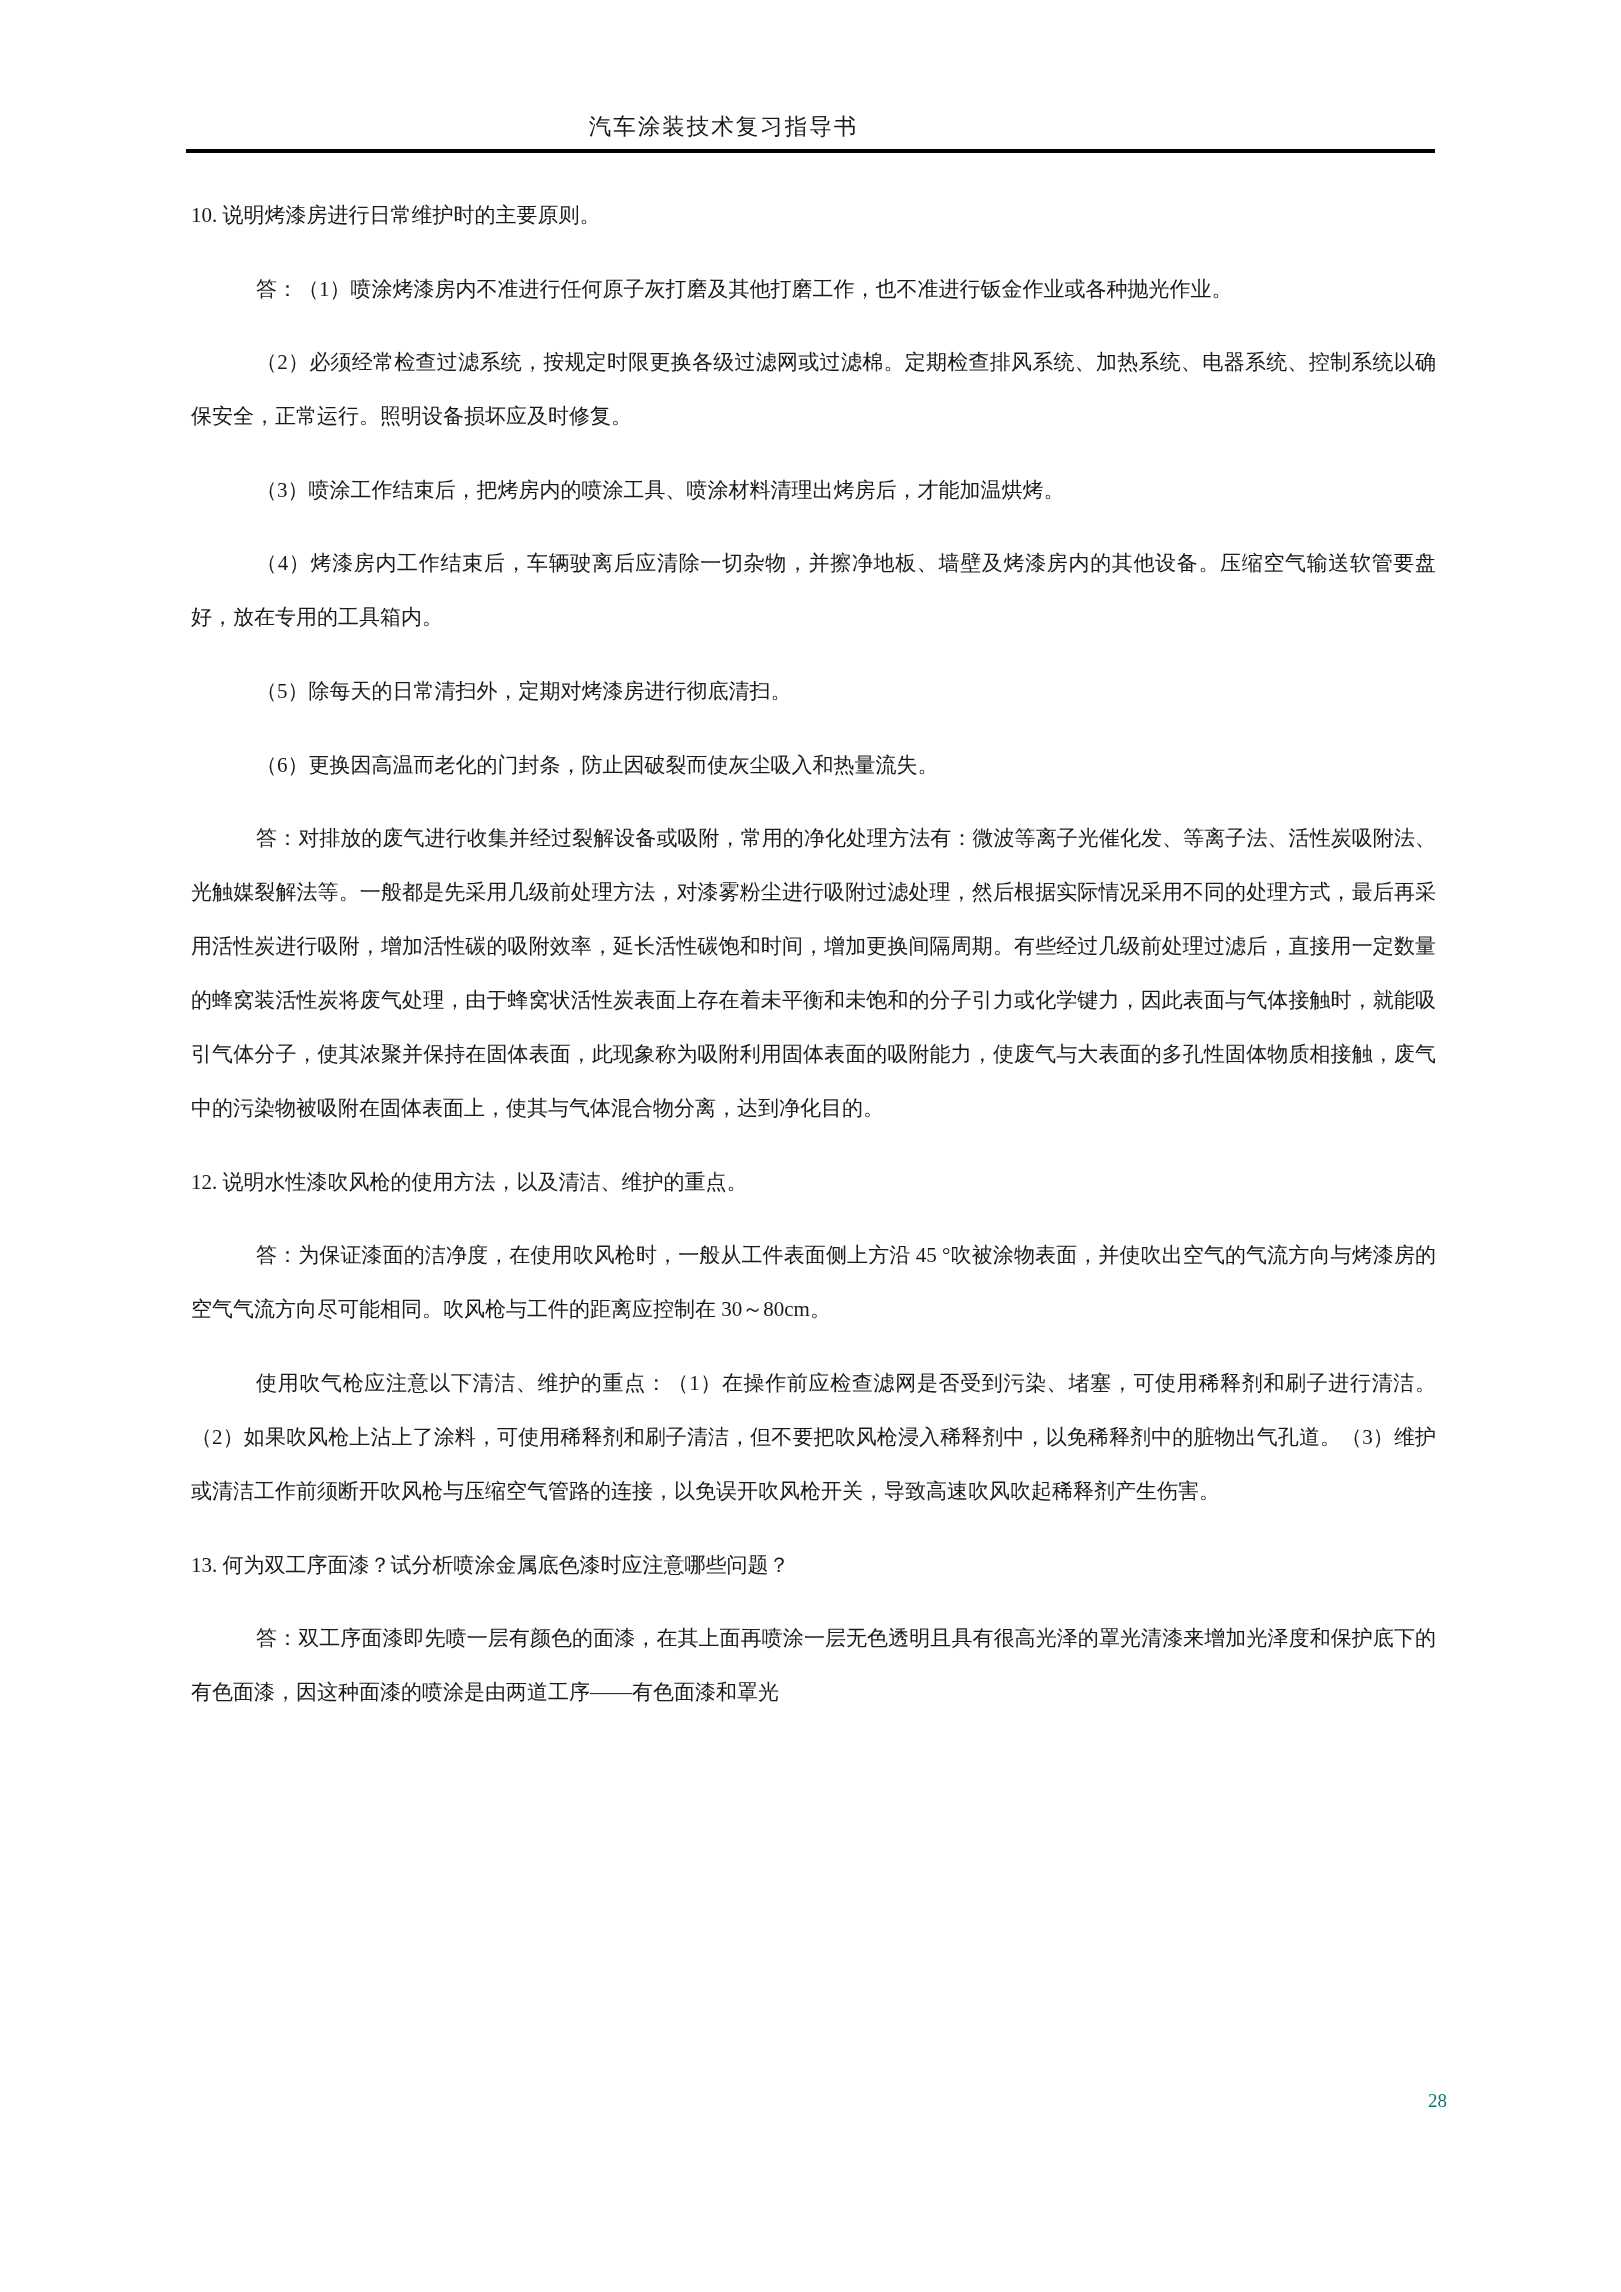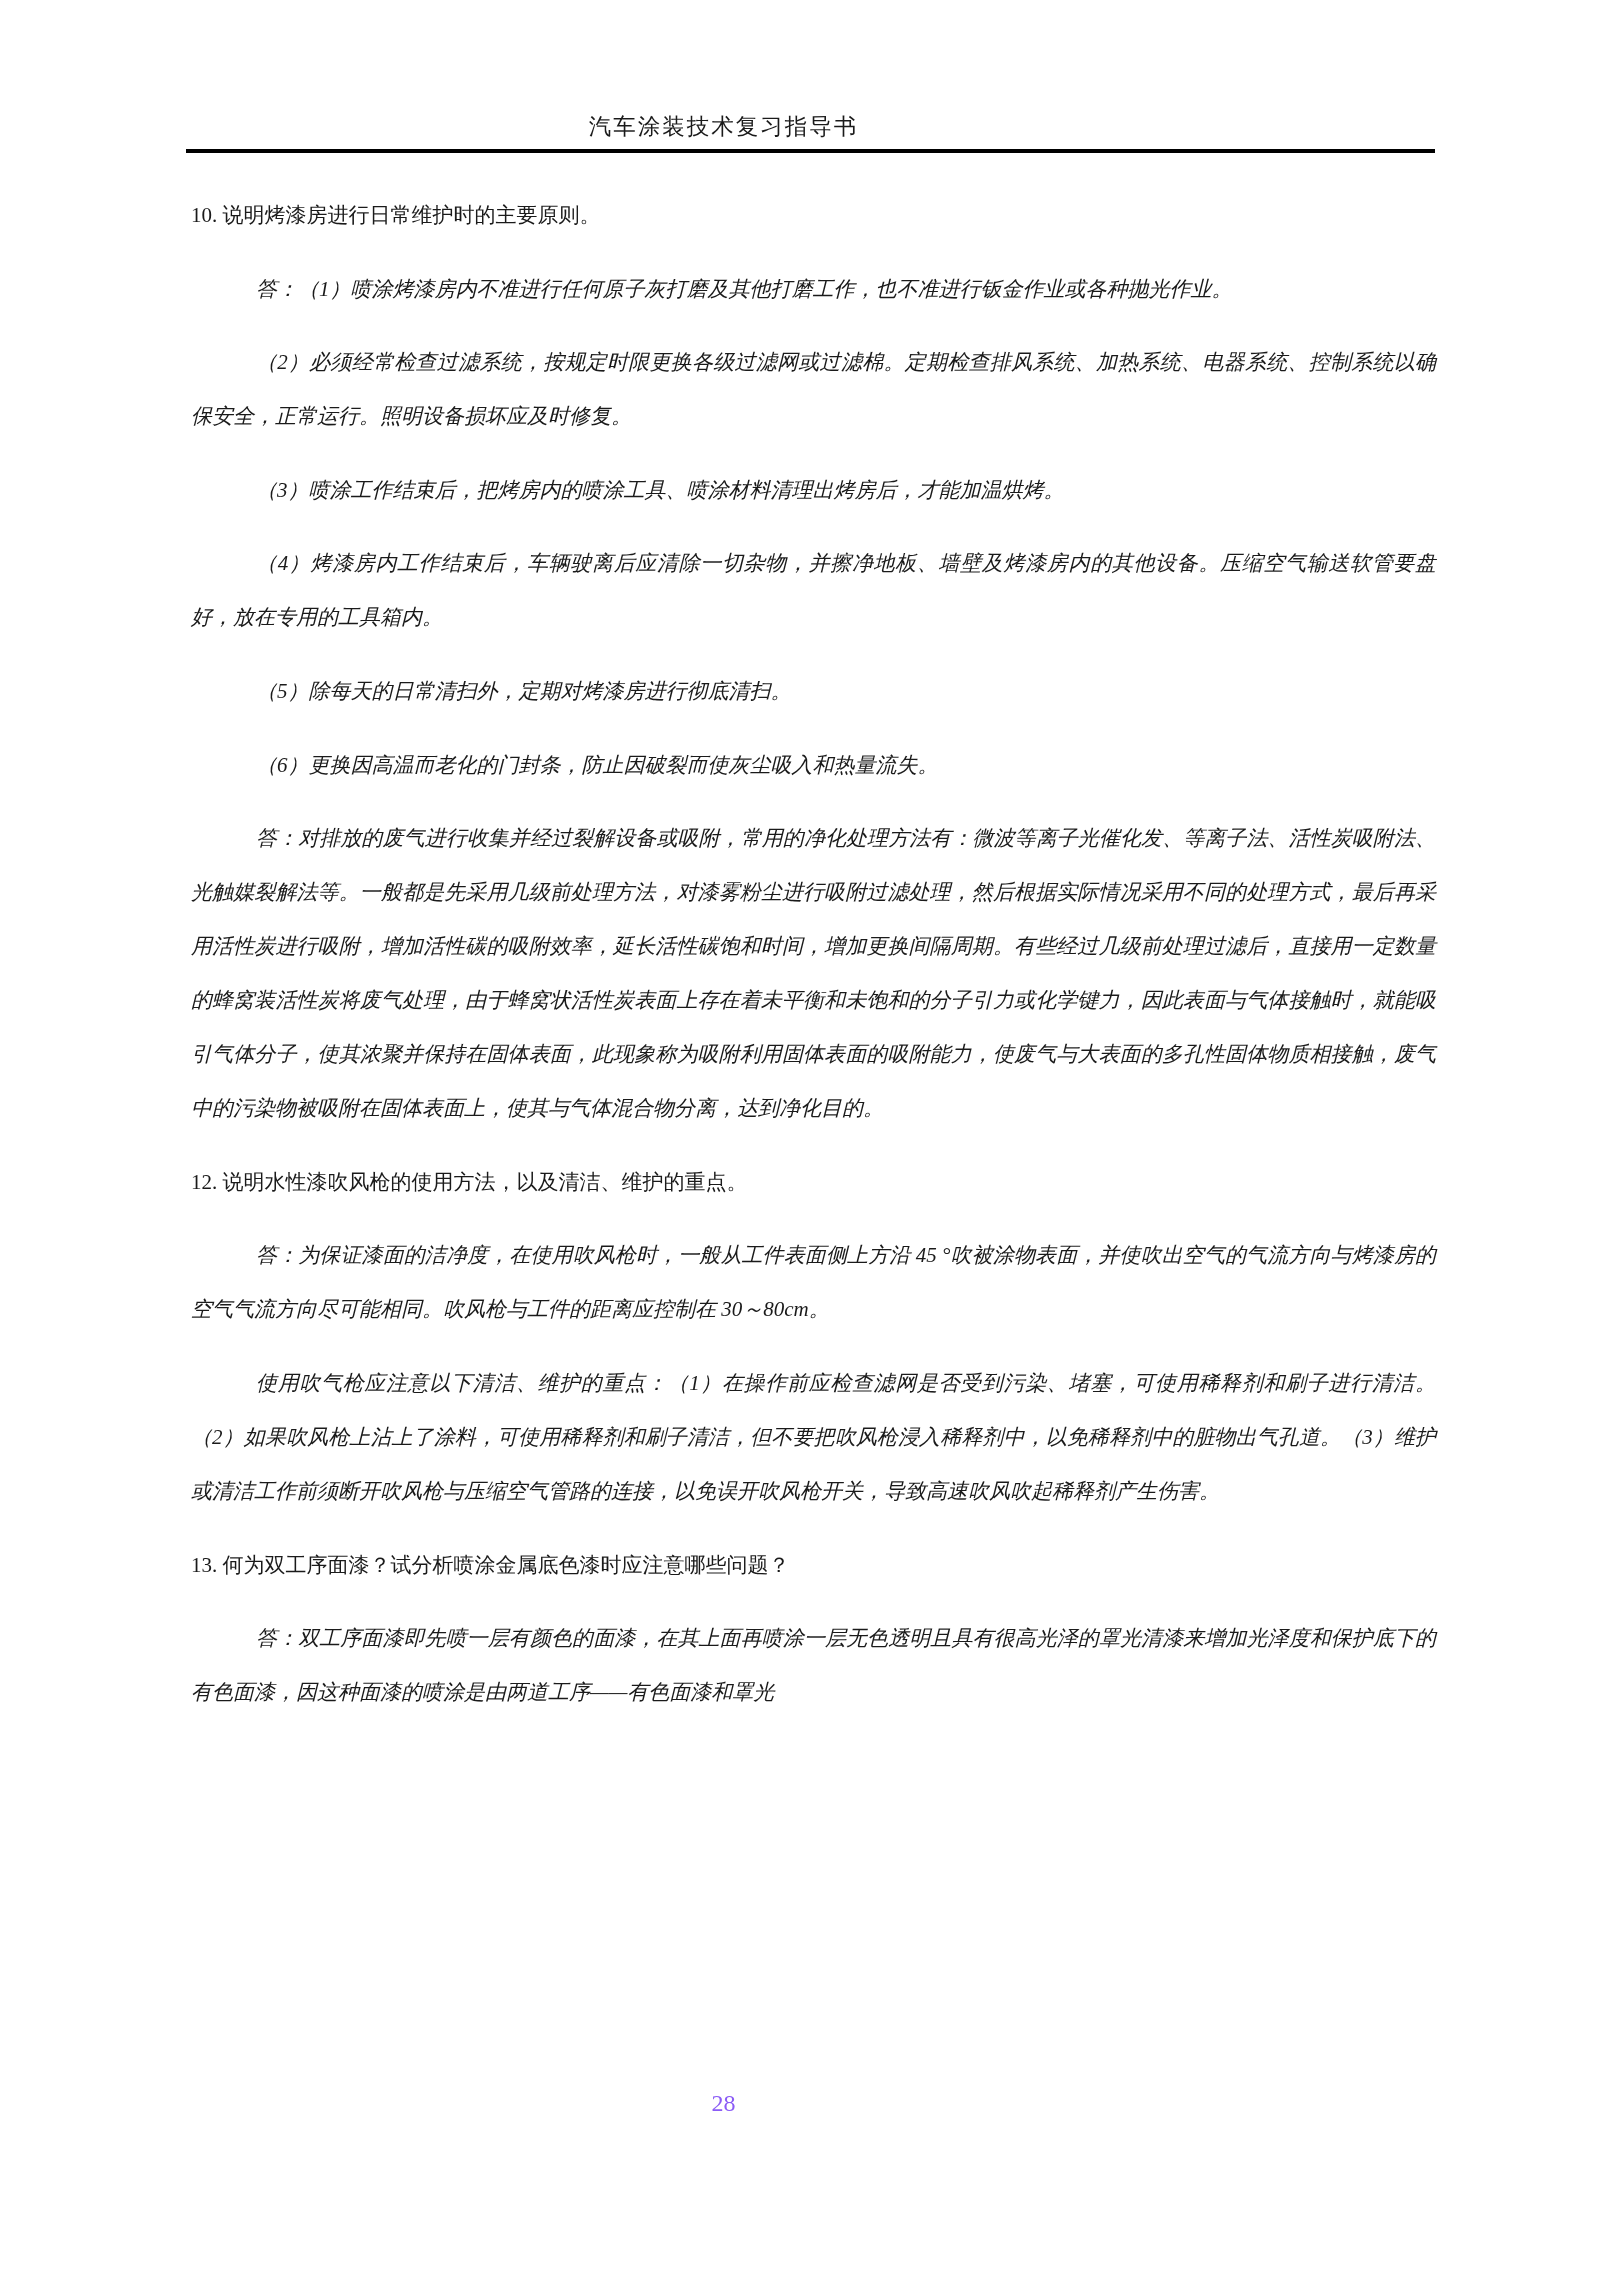--- a/index.html
+++ b/index.html
@@ -45,30 +45,29 @@
     font-size: 21px;
     line-height: 54px;
     text-align: justify;
     word-break: break-all;
   }
   .content p.question {
     text-indent: 0;
   }
   .content p.answer {
     text-indent: 65px;
-    font-style: italic;
   }
   .page-number {
     position: absolute;
     top: 2090px;
     left: 0;
     width: 100%;
-    text-align: center;
-    font-size: 24px;
-    color: #8b5cf6;
+    text-align: right;
+    font-size: 19px;
+    color: #0f766e;
   }
 </style>
 </head>
 <body>
 
 <div class="page">
 
   <div class="header">
     <span>汽车涂装技术复习指导书</span>
   </div>

